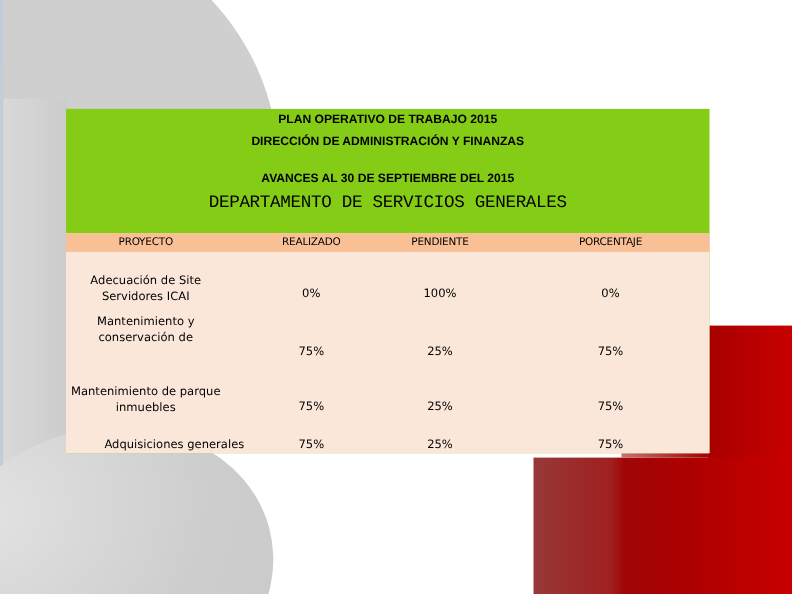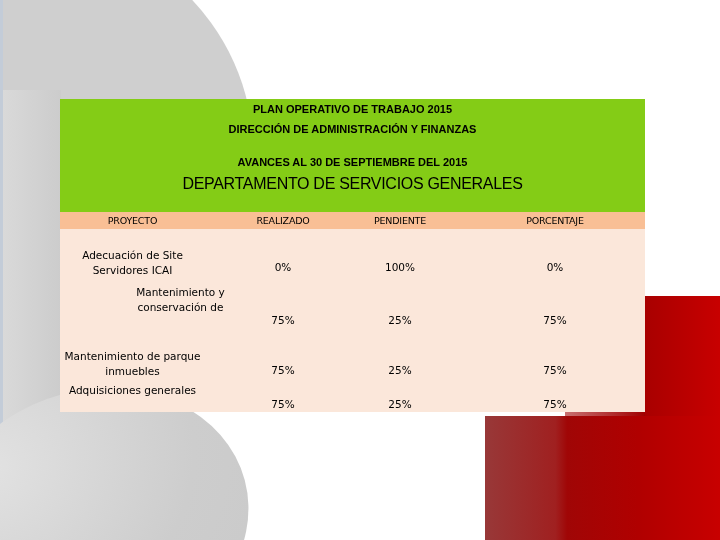--- a/index.html
+++ b/index.html
@@ -78,21 +78,21 @@
       text-align: center;
       color: #000;
       font-weight: bold;
       font-family: "Liberation Sans", sans-serif;
     }
     .t1 { top: 4px; font-size: 11px; }
     .t2 { top: 24px; font-size: 11px; }
     .t3 { top: 57px; font-size: 11px; }
     .t4 {
       top: 76px; font-size: 16px; font-weight: normal;
-      font-family: Liberation Sans, sans-serif;
+      font-family: Liberation Mono, monospace;
       letter-spacing: -0.3px;
     }
 
     .table {
       position: absolute;
       left: 0; top: 113px;
       width: 585px; height: 200px;
       background: #fbe7da;
       font-family: "DejaVu Sans", sans-serif;
       font-size: 10.5px;
@@ -152,41 +152,41 @@
         <div class="cell col-proj" style="top:36px;">
           <div>Adecuación de Site</div>
           <div>Servidores ICAI</div>
         </div>
         <div class="cell col-real" style="top:48px;">0%</div>
         <div class="cell col-pend" style="top:48px;">100%</div>
         <div class="cell col-porc" style="top:48px;">0%</div>
       </div>
 
       <div>
-        <div class="cell col-proj" style="top:73px;padding-left:48px;">
+        <div class="cell col-proj" style="top:73px;">
           <div>Mantenimiento y</div>
           <div>conservación de</div>
         </div>
         <div class="cell col-real" style="top:101px;">75%</div>
         <div class="cell col-pend" style="top:101px;">25%</div>
         <div class="cell col-porc" style="top:101px;">75%</div>
       </div>
 
       <div>
         <div class="cell col-proj" style="top:137px;">
           <div>Mantenimiento de parque</div>
           <div>inmuebles</div>
         </div>
         <div class="cell col-real" style="top:151px;">75%</div>
         <div class="cell col-pend" style="top:151px;">25%</div>
         <div class="cell col-porc" style="top:151px;">75%</div>
       </div>
 
       <div>
-        <div class="cell col-proj" style="top:171px;">
+        <div class="cell col-proj" style="top:185px;padding-left:26px;">
           <div>Adquisiciones generales</div>
         </div>
         <div class="cell col-real" style="top:185px;">75%</div>
         <div class="cell col-pend" style="top:185px;">25%</div>
         <div class="cell col-porc" style="top:185px;">75%</div>
       </div>
     </div>
   </div>
 </div>
 

